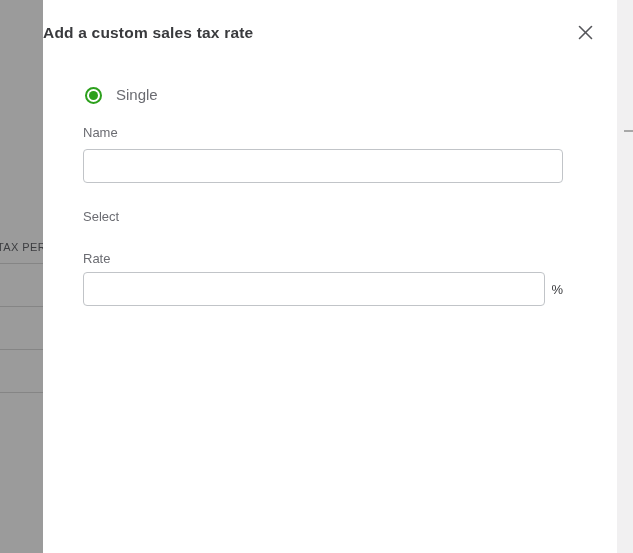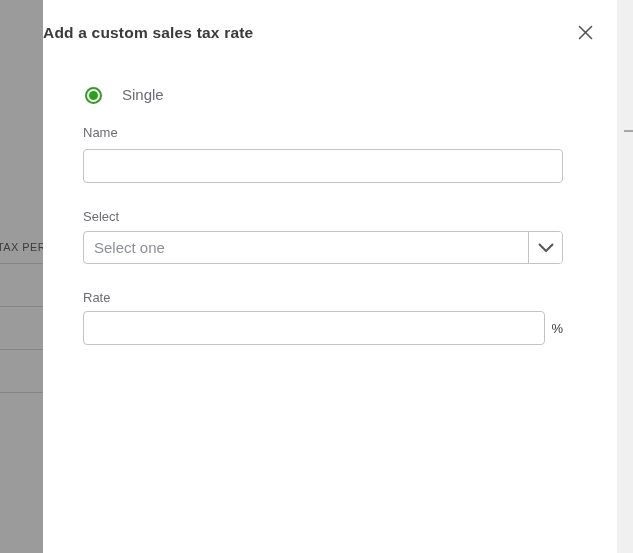--- a/index.html
+++ b/index.html
@@ -95,21 +95,21 @@
 
   .modal-body {
     padding: 0 54px 0 40px;
   }
 
   
   .radio-group { margin-top: 42px; }
   .radio-row {
     display: flex;
     align-items: center;
-    gap: 20px;
+    gap: 14px;
     height: 20px;
     margin-bottom: 20px;
     margin-left: 2px;
     cursor: pointer;
   }
   .radio {
     width: 17px; height: 17px;
     border-radius: 50%;
     border: 2px solid #8d9096;
     background: #fff;
@@ -237,28 +237,20 @@
 
       <div class="fields">
 
         <div class="field">
           <label class="field-label">Name</label>
           <input class="text-input" type="text" value="" style="">
         </div>
 
         <div class="field">
           <label class="field-label">Select</label>
-          <div class="select-box">
-            <span class="select-value">Select one</span>
-            <button class="select-arrow-btn" aria-label="Open agency list">
-              <svg width="16" height="10" viewBox="0 0 16 10">
-                <polyline points="1.5,1.5 8,8 14.5,1.5" fill="none" stroke="#55565a" stroke-width="2" stroke-linecap="round" stroke-linejoin="round"></polyline>
-              </svg>
-            </button>
-          </div>
         </div>
 
         <div class="field">
           <label class="field-label">Rate</label>
           <div class="rate-row">
             <input class="text-input" type="text" value="" style="">
             <span class="rate-suffix">%</span>
           </div>
         </div>
 

